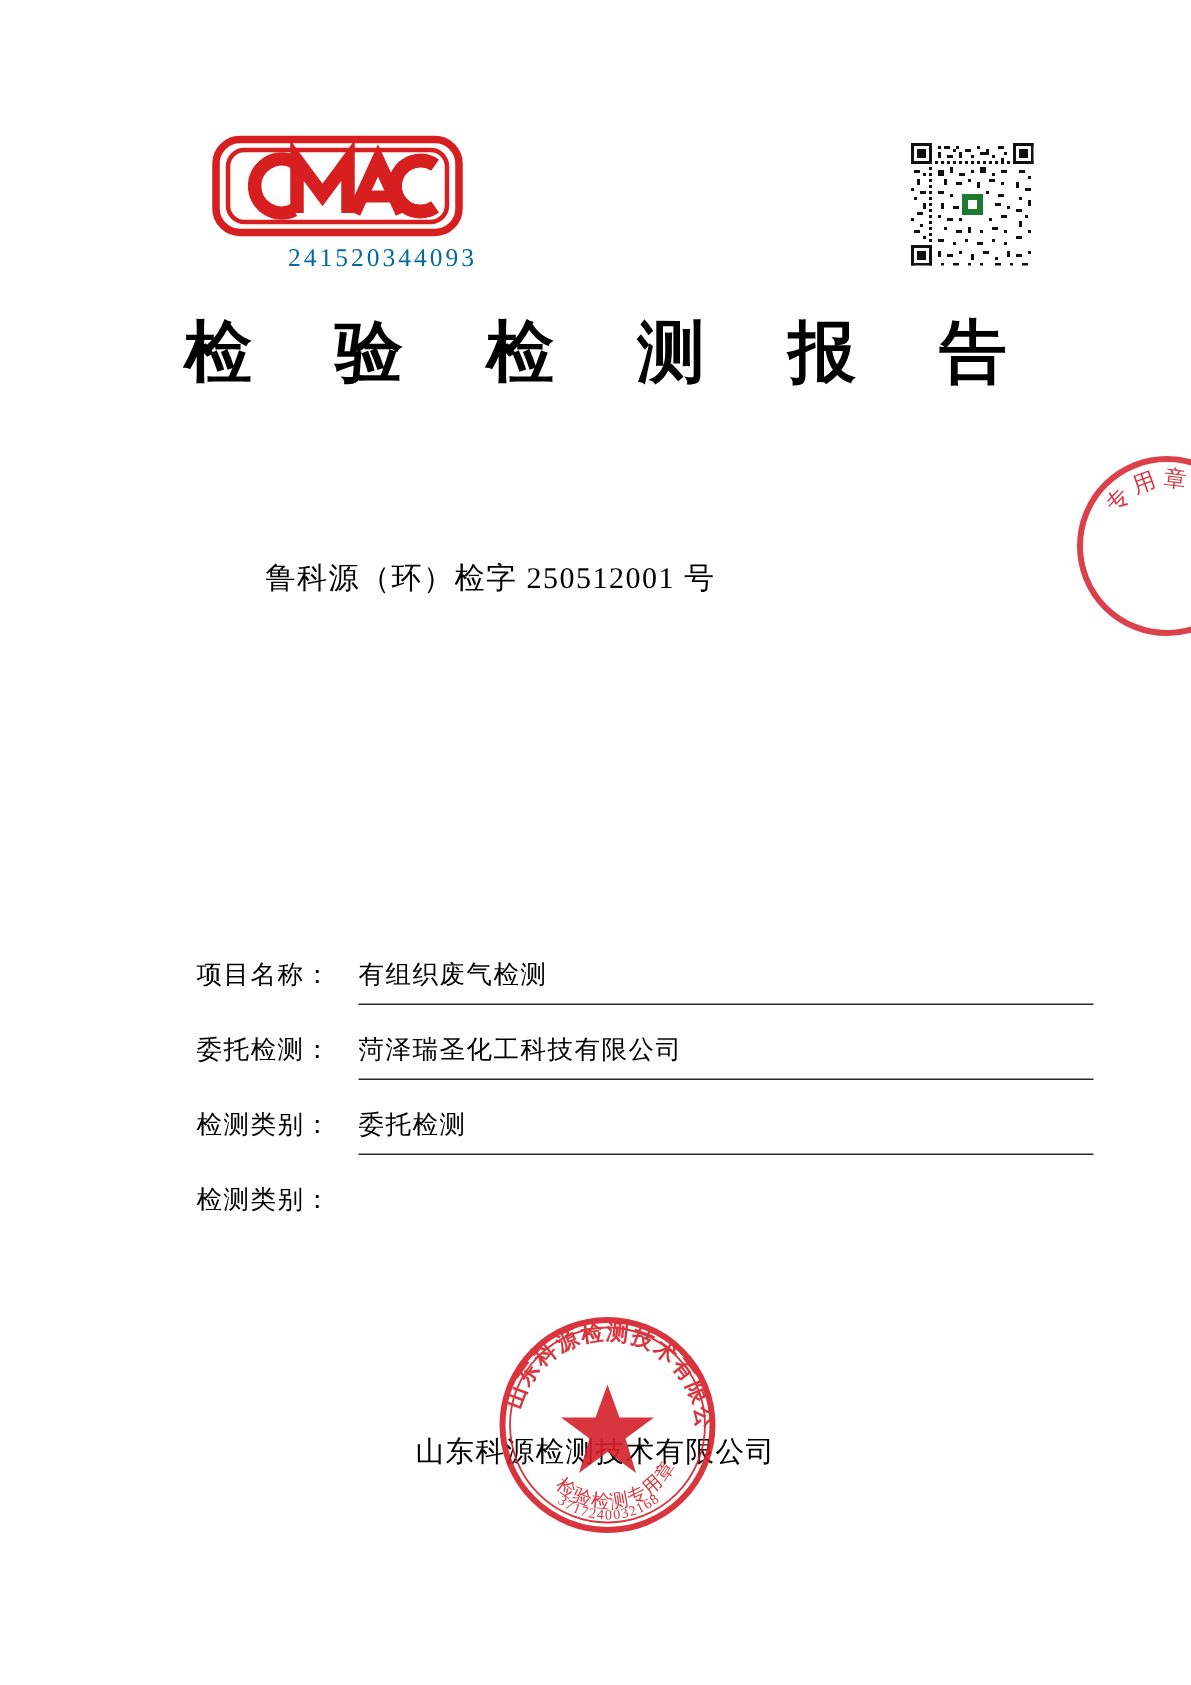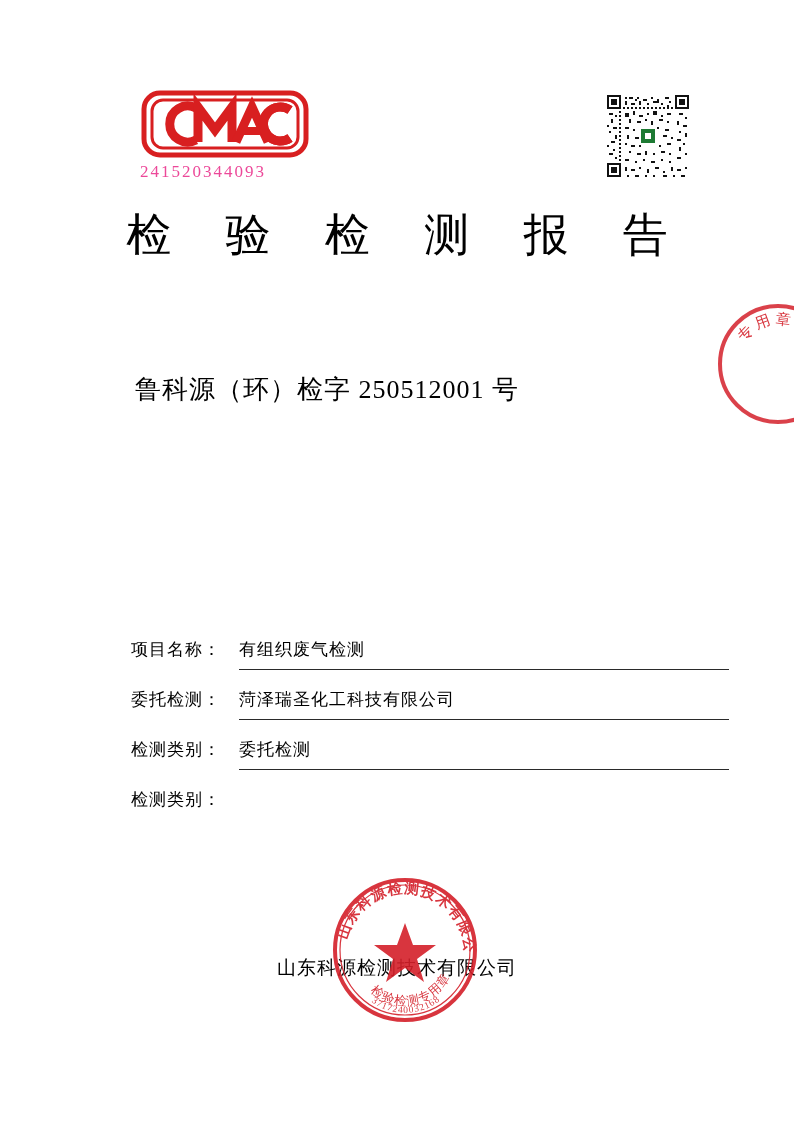--- a/index.html
+++ b/index.html
@@ -24,24 +24,24 @@
     width: 180px;
   }
   .cma-logo {
     width: 170px;
     height: 72px;
     position: relative;
   }
   .cma-logo svg { display:block; }
   .cma-number {
     font-family: "Liberation Serif", serif;
-    color: #ec4899;
+    color: #0369a1;
     font-size: 17px;
     letter-spacing: 2px;
-    text-align: left;
+    text-align: right;
     margin-top: 2px;
     width: 178px;
   }
 
   
   .qr {
     position: absolute;
     right: 105px;
     top: 95px;
     width: 82px;
@@ -50,36 +50,36 @@
   .qr canvas, .qr svg { display: block; }
 
   
   .doc-title {
     position: absolute;
     top: 205px;
     left: 0;
     width: 794px;
     text-align: center;
     font-family: "DejaVu Serif", serif;
-    font-weight: normal;
+    font-weight: bold;
     font-size: 45px;
     letter-spacing: 20px;
     text-indent: 20px;
     color: #000;
   }
 
   
   .report-no {
     position: absolute;
     top: 372px;
     left: 0;
     width: 654px;
     text-align: center;
     font-family: "Liberation Serif", serif;
-    font-size: 26px;
+    font-size: 20px;
     letter-spacing: 1px;
     color: #000;
   }
 
   
   .info-table {
     position: absolute;
     top: 620px;
     left: 112px;
     width: 598px;

